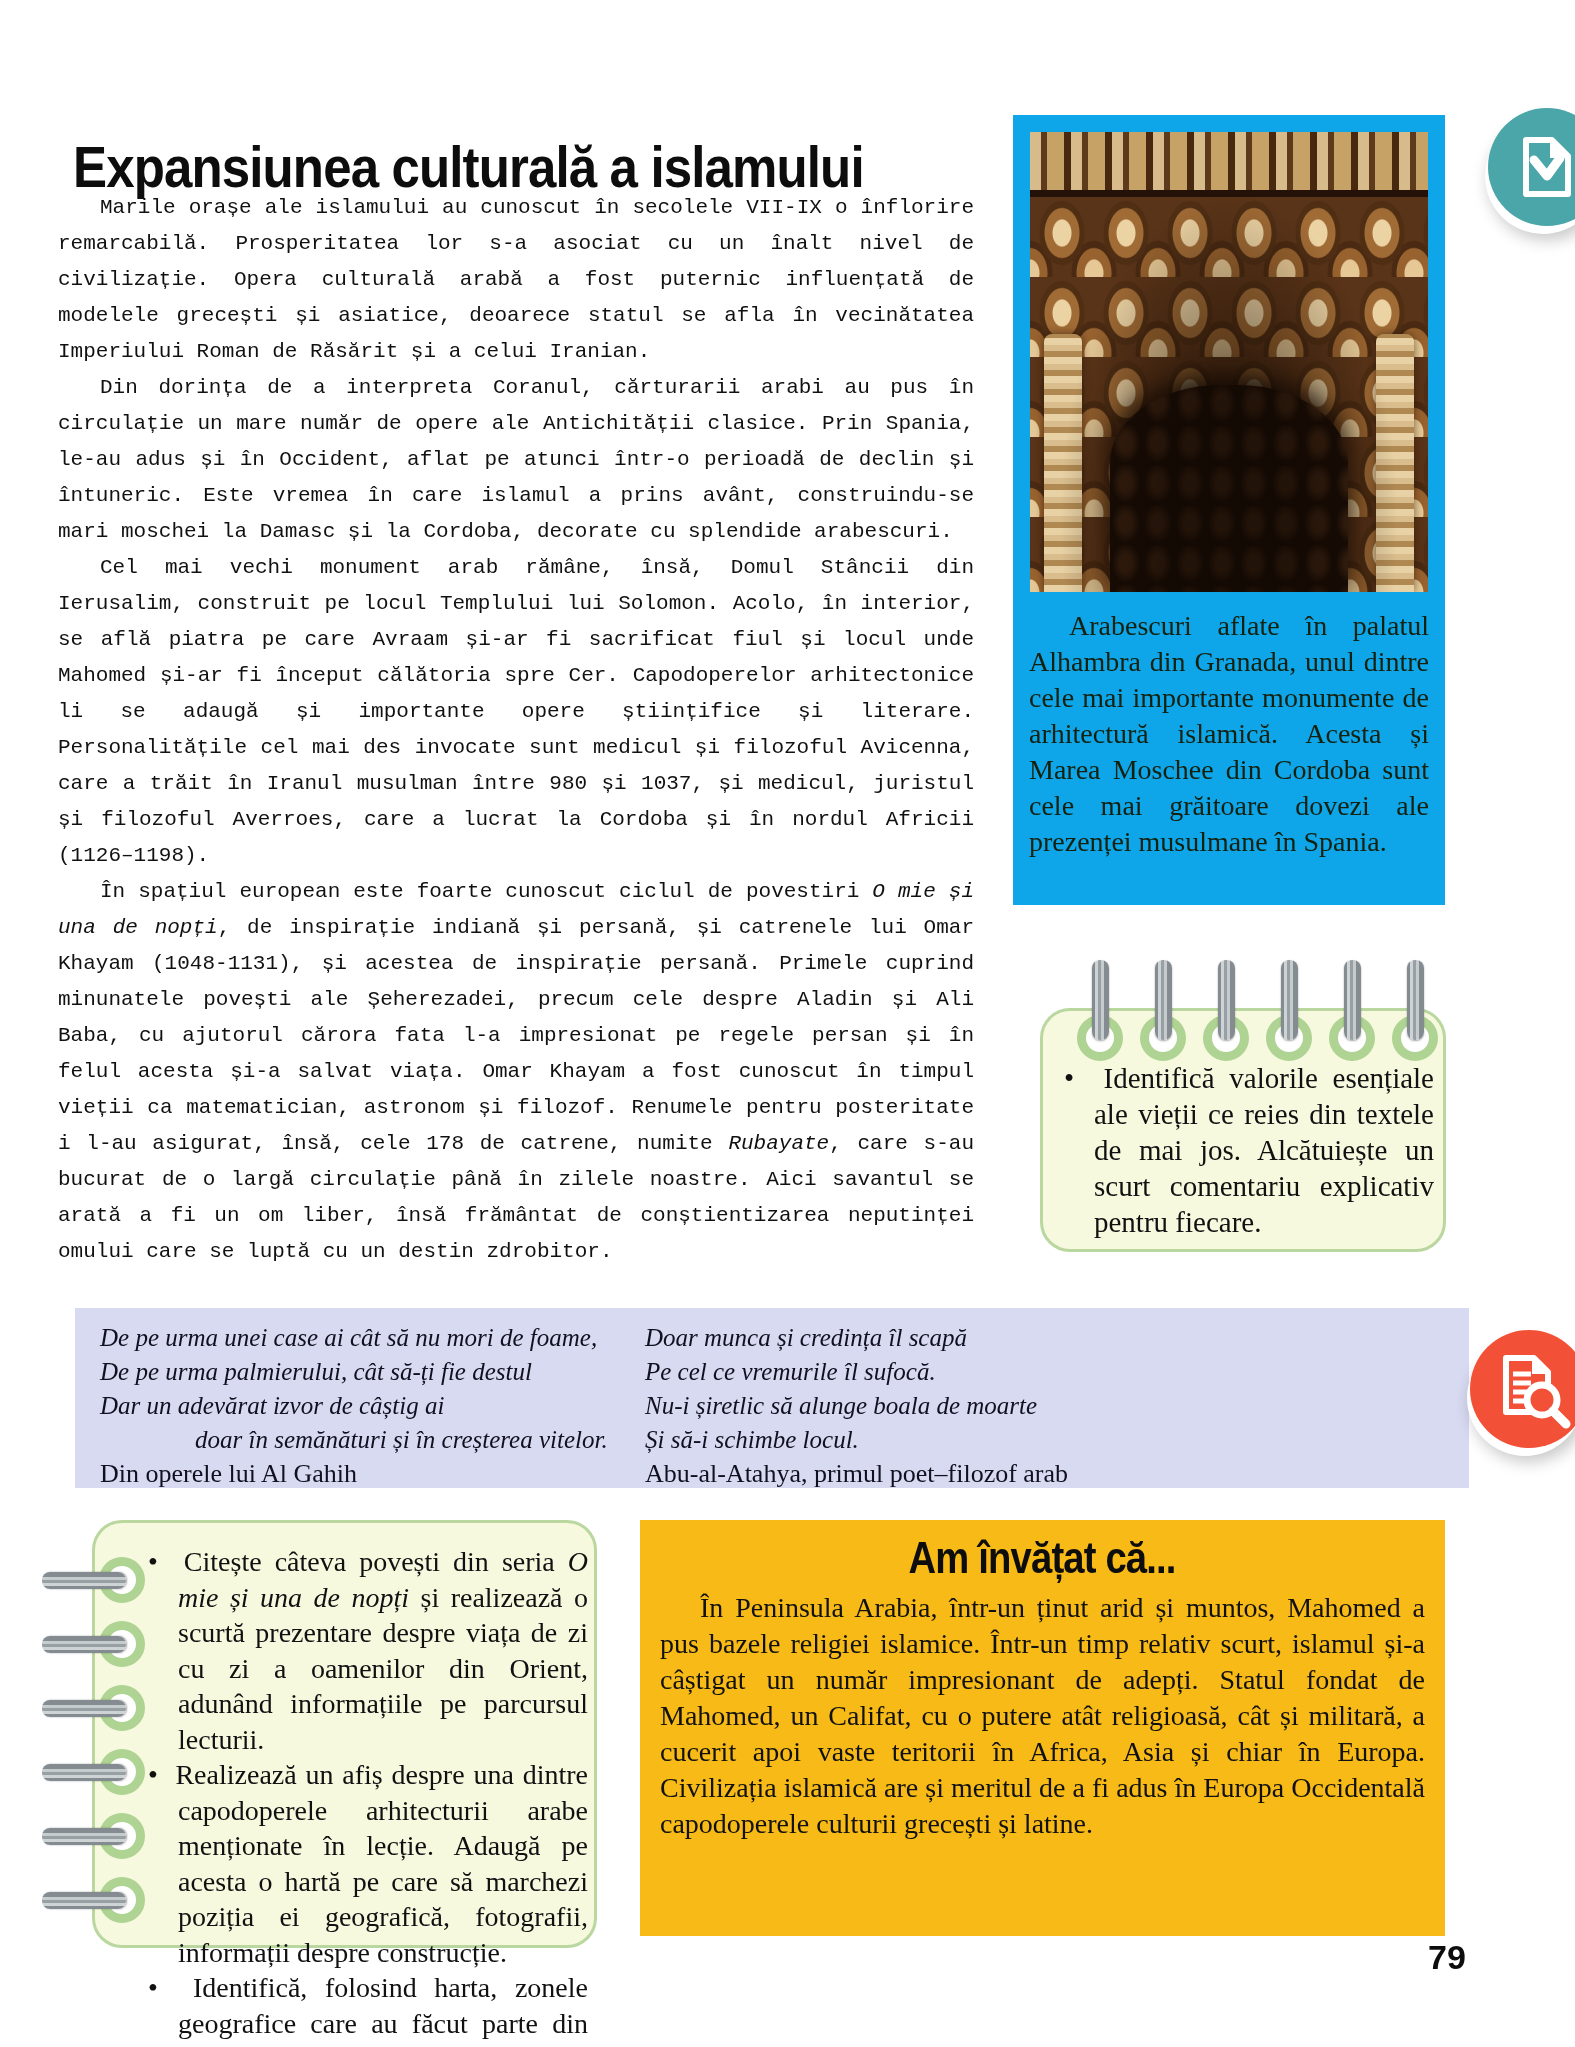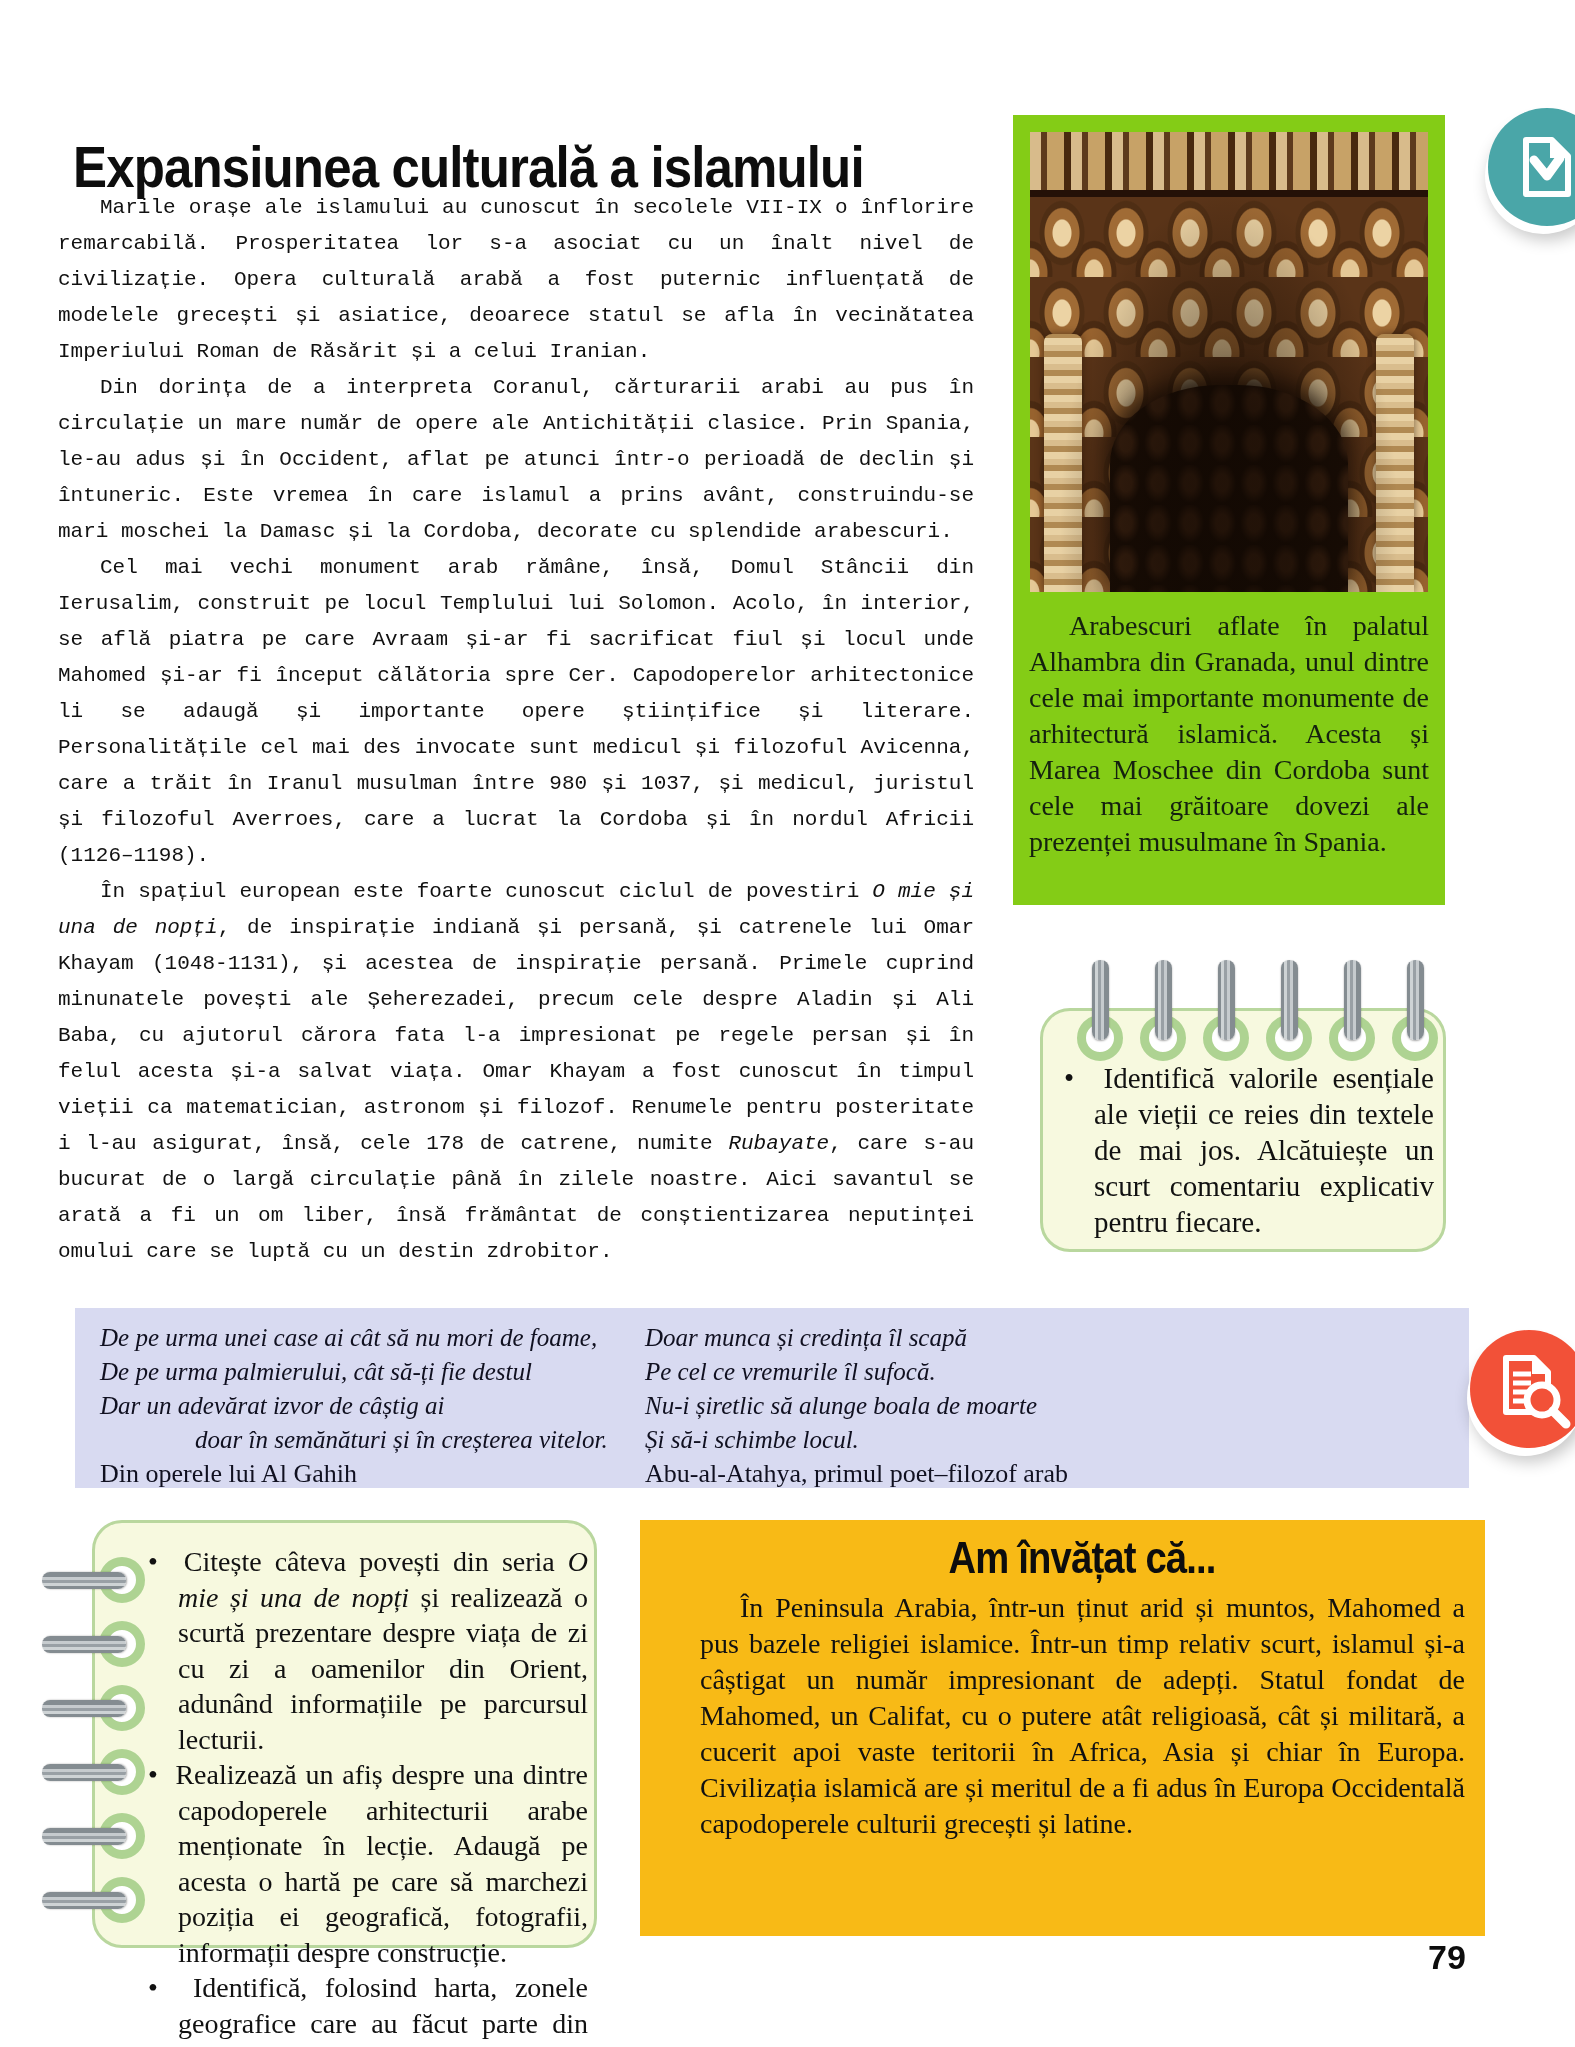--- a/index.html
+++ b/index.html
@@ -11,21 +11,21 @@
   .lesson-title{position:absolute;left:73px;top:94px;font-family:"Liberation Sans",sans-serif;
     font-weight:bold;font-size:58px;letter-spacing:-1px;white-space:nowrap;color:#0d0d0d;
     transform:scaleX(.88);transform-origin:left center;}
 
   
   .article{position:absolute;left:58px;top:190px;width:916px;font-size:21px;line-height:36px;
     text-align:justify;font-family:Liberation Mono, monospace;}
   .article p{margin:0;text-indent:42px;}
 
   
-  .figure-panel{position:absolute;left:1013px;top:115px;width:432px;height:790px;background:#84cc16;}
+  .figure-panel{position:absolute;left:1013px;top:115px;width:432px;height:790px;background:#0ea5e9;}
   .photo{position:absolute;left:17px;top:17px;width:398px;height:460px;overflow:hidden;background:#4a2c16;}
   .ph-band{position:absolute;left:0;top:0;right:0;height:58px;
     background:repeating-linear-gradient(90deg,#d8bb8b 0 11px,#5d3a1c 11px 17px,#c7a267 17px 34px,#48290f 34px 41px);
     border-bottom:7px solid #241107;}
   .ph-muqarnas{position:absolute;left:0;top:65px;right:0;bottom:0;background-color:#5a3418;
     background-image:
       radial-gradient(ellipse 21px 30px at 32px 36px,#ecd3a4 0 9px,#a06b35 10px 17px,#4f2e14 18px 22px,rgba(0,0,0,0) 23px),
       radial-gradient(ellipse 21px 30px at 0px 76px,#e5c896 0 9px,#97622e 10px 17px,#4a2a12 18px 22px,rgba(0,0,0,0) 23px),
       radial-gradient(ellipse 21px 30px at 64px 76px,#e5c896 0 9px,#97622e 10px 17px,#4a2a12 18px 22px,rgba(0,0,0,0) 23px);
     background-size:64px 80px;}
@@ -60,21 +60,21 @@
   
   .quotebox{position:absolute;left:75px;top:1308px;width:1370px;height:180px;background:#D8DAF1;padding-left:24px;}
   .qcol{position:absolute;top:13px;font-size:25px;line-height:34px;font-style:italic;color:#101020;}
   .qcol .verse{white-space:nowrap;}
   .qcol-left{left:25px;width:475px;}
   .qcol-left .verse.indent{padding-left:95px;}
   .qcol-right{left:570px;width:490px;}
   .attr{font-style:normal;text-align:left;font-size:26px;}
 
   
-  .summary-box{position:absolute;left:640px;top:1520px;width:805px;height:416px;background:#F8BA16;padding-left:40px;}
+  .summary-box{position:absolute;left:640px;top:1520px;width:805px;height:416px;background:#F8BA16;}
   .summary-title-wrap{text-align:center;margin-top:12px;}
   .summary-title{display:inline-block;font-family:"Liberation Sans",sans-serif;font-weight:bold;
     font-size:45px;letter-spacing:-1px;transform:scaleX(.85);transform-origin:center;color:#0d0d0d;}
   .summary-text{margin:6px 20px 0 20px;font-size:28px;line-height:36px;text-align:justify;text-indent:40px;}
 
   
   .icon-btn{position:absolute;width:118px;height:118px;border-radius:50%;cursor:pointer;
     box-shadow:-4px 9px 0 -1px #ffffff,0 14px 16px rgba(0,0,0,.22);}
   .icon-btn svg{position:absolute;left:0;top:0;}
   .icon-teal{left:1488px;top:108px;background:#4AA6A8;}

